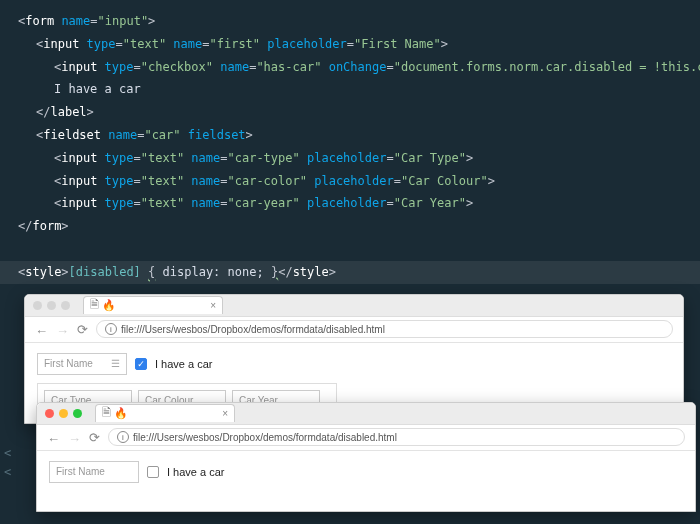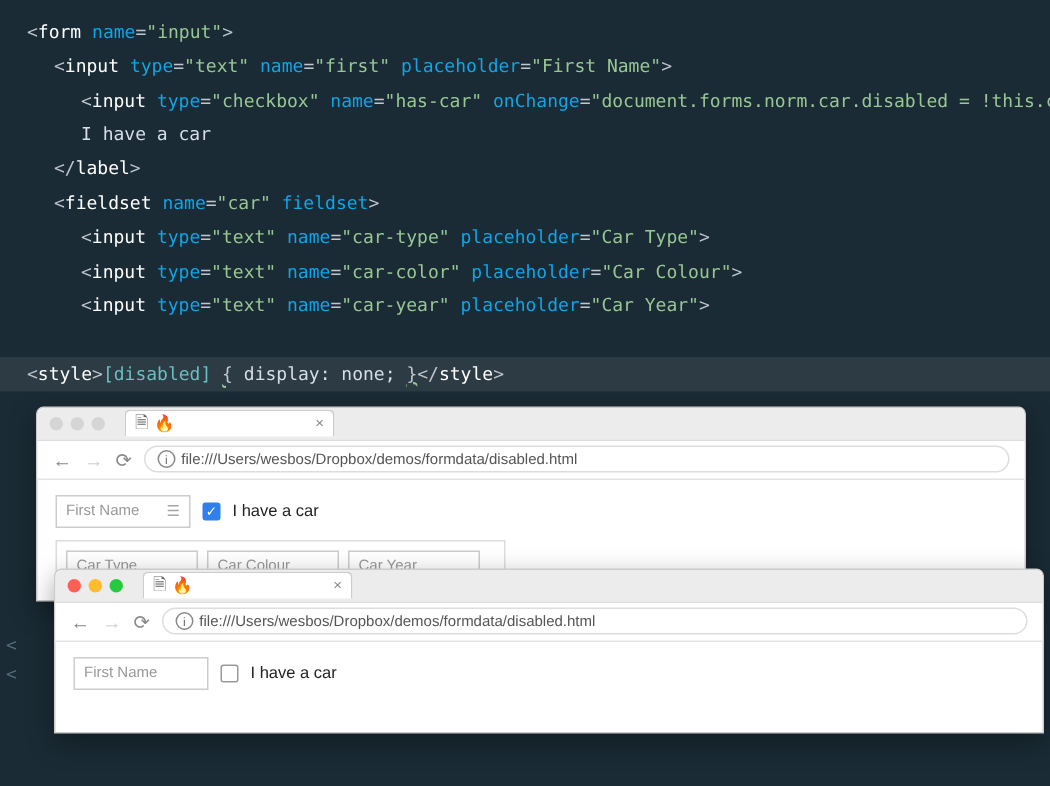--- a/index.html
+++ b/index.html
@@ -49,20 +49,21 @@
 <div class="code-area">
 <div class="line"><span class="punc">&lt;</span><span class="tag">form</span> <span class="attr">name</span><span class="eq">=</span><span class="str">"<span>input</span>"</span><span class="punc">&gt;</span></div>
 <div class="line i1"><span class="punc">&lt;</span><span class="tag">input</span> <span class="attr">type</span><span class="eq">=</span><span class="str">"<span>text</span>"</span> <span class="attr">name</span><span class="eq">=</span><span class="str">"<span>first</span>"</span> <span class="attr">placeholder</span><span class="eq">=</span><span class="str">"<span>First Name</span>"</span><span class="punc">&gt;</span></div>
 <div class="line i2"><span class="punc">&lt;</span><span class="tag">input</span> <span class="attr">type</span><span class="eq">=</span><span class="str">"<span>checkbox</span>"</span> <span class="attr">name</span><span class="eq">=</span><span class="str">"<span>has-car</span>"</span> <span class="attr">onChange</span><span class="eq">=</span><span class="str">"<span>document.forms.norm.car.disabled = !this.checked</span>"</span></div>
 <div class="line i2 plain">I have a car</div>
 <div class="line i1"><span class="punc">&lt;/</span><span class="tag">label</span><span class="punc">&gt;</span></div>
 <div class="line i1"><span class="punc">&lt;</span><span class="tag">fieldset</span> <span class="attr">name</span><span class="eq">=</span><span class="str">"<span>car</span>"</span> <span class="attr">fieldset</span><span class="punc">&gt;</span></div>
 <div class="line i2"><span class="punc">&lt;</span><span class="tag">input</span> <span class="attr">type</span><span class="eq">=</span><span class="str">"<span>text</span>"</span> <span class="attr">name</span><span class="eq">=</span><span class="str">"<span>car-type</span>"</span> <span class="attr">placeholder</span><span class="eq">=</span><span class="str">"<span>Car Type</span>"</span><span class="punc">&gt;</span></div>
 <div class="line i2"><span class="punc">&lt;</span><span class="tag">input</span> <span class="attr">type</span><span class="eq">=</span><span class="str">"<span>text</span>"</span> <span class="attr">name</span><span class="eq">=</span><span class="str">"<span>car-color</span>"</span> <span class="attr">placeholder</span><span class="eq">=</span><span class="str">"<span>Car Colour</span>"</span><span class="punc">&gt;</span></div>
 <div class="line i2"><span class="punc">&lt;</span><span class="tag">input</span> <span class="attr">type</span><span class="eq">=</span><span class="str">"<span>text</span>"</span> <span class="attr">name</span><span class="eq">=</span><span class="str">"<span>car-year</span>"</span> <span class="attr">placeholder</span><span class="eq">=</span><span class="str">"<span>Car Year</span>"</span><span class="punc">&gt;</span></div>
+<div class="line"><span class="punc">&lt;/</span><span class="tag">form</span><span class="punc">&gt;</span></div>
 <div class="line">&nbsp;</div>
 <span class="hl"><span class="line"><span class="punc">&lt;</span><span class="tag">style</span><span class="punc">&gt;</span><span class="kw">[disabled]</span> <span class="punc" style="text-decoration:underline wavy #99c794">{</span> <span class="plain">display: none;</span> <span class="punc" style="text-decoration:underline wavy #99c794">}</span><span class="punc">&lt;/</span><span class="tag">style</span><span class="punc">&gt;</span></span></span>
 </div>
 
 <div class="browsers">
 
   <div class="bw bw1">
     <div class="tabbar">
       <span class="dot d-gray"></span>
       <span class="dot d-gray"></span>

